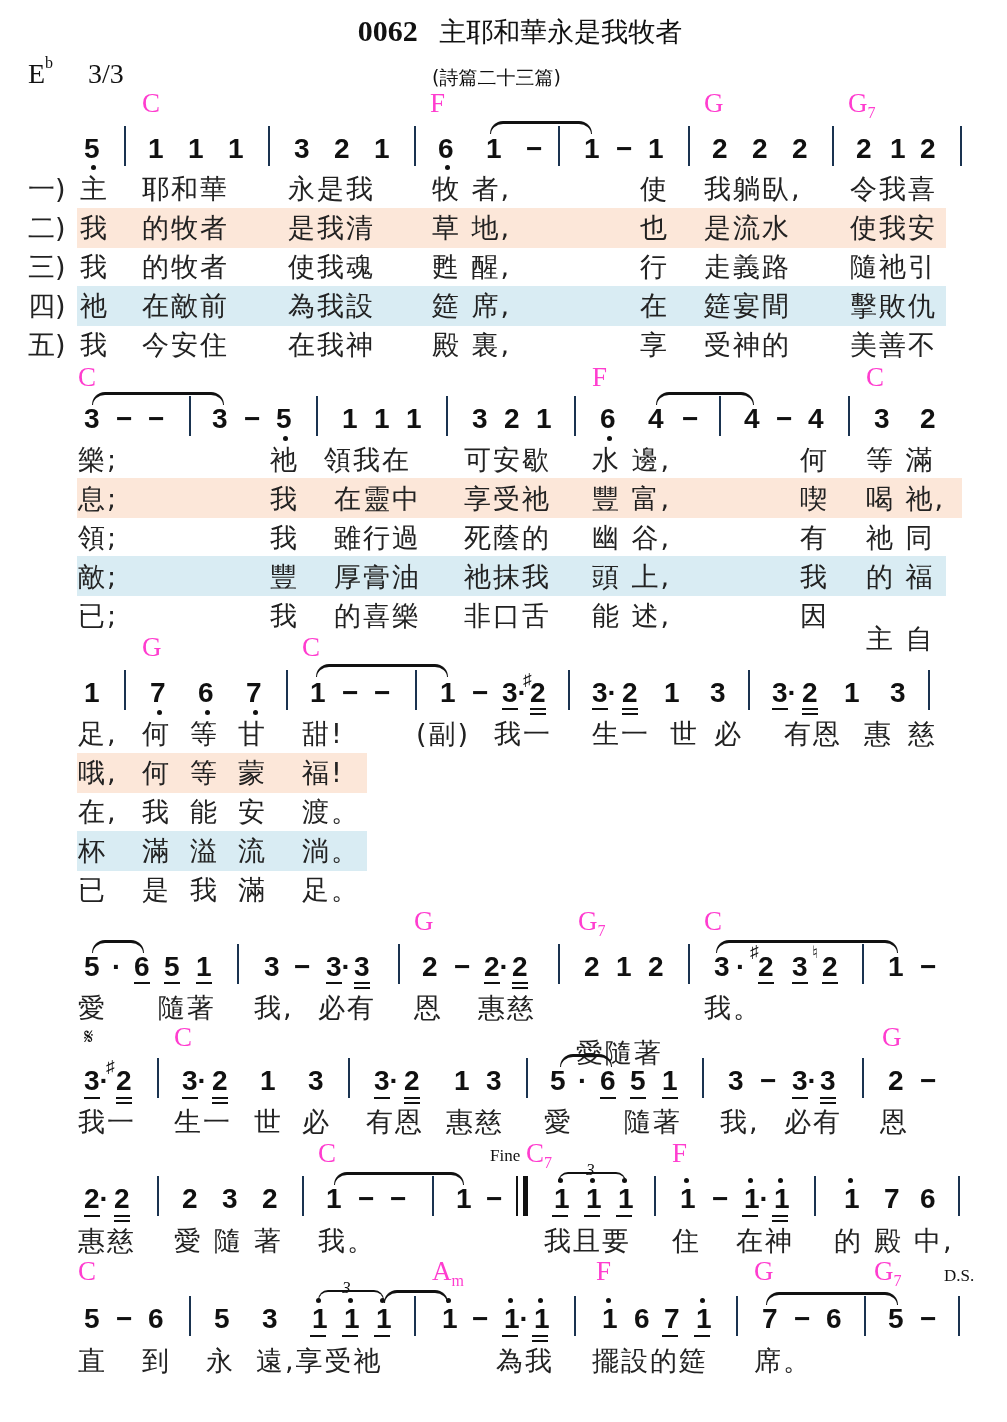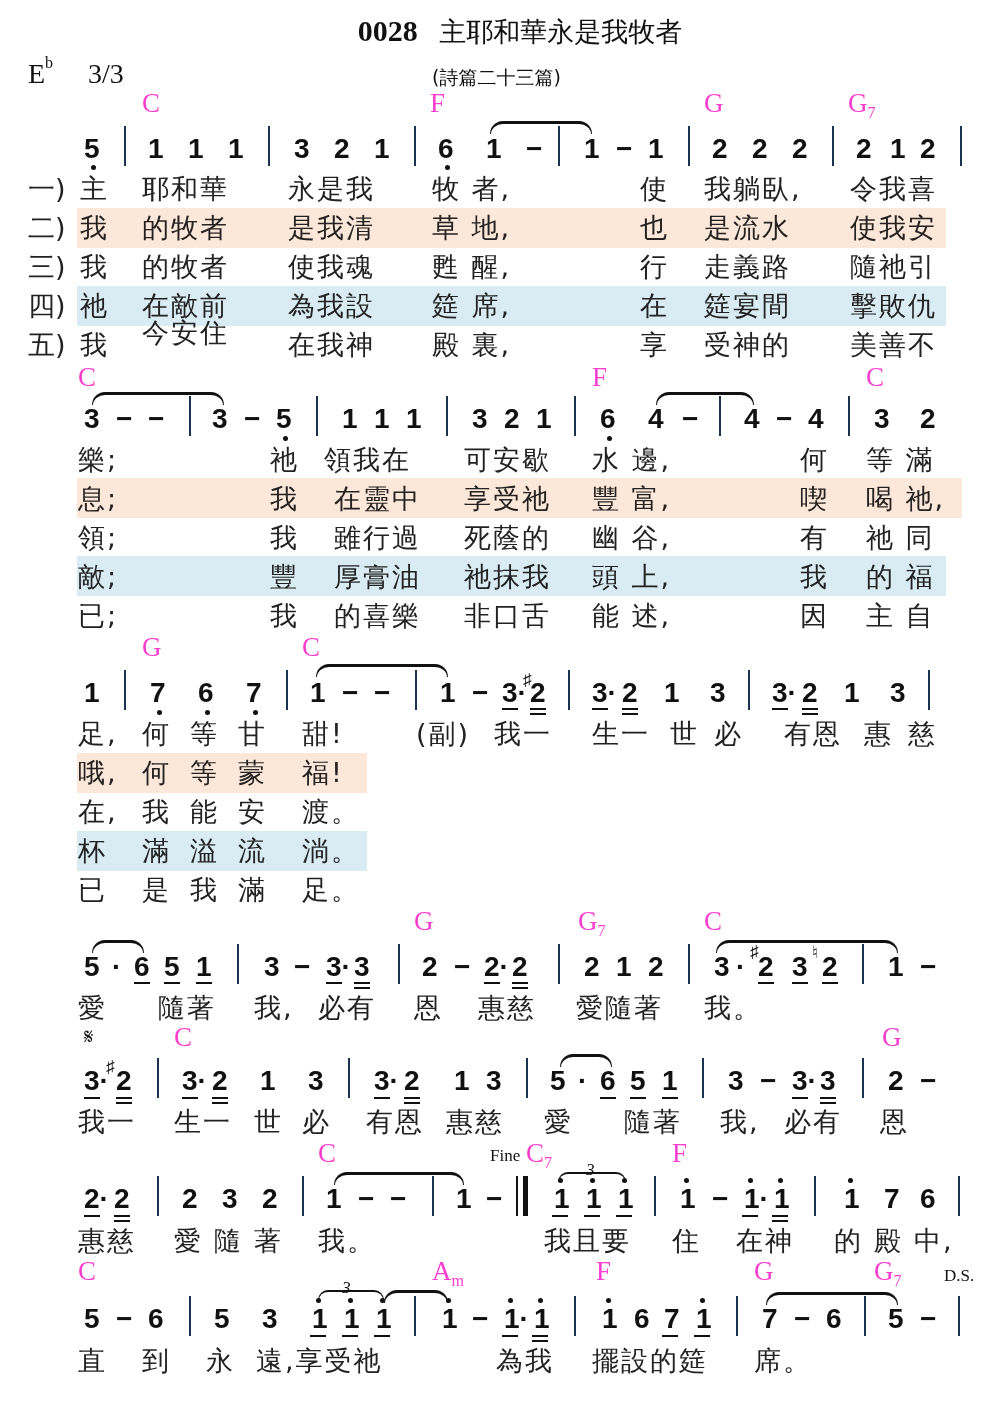--- a/index.html
+++ b/index.html
@@ -29,21 +29,21 @@
          border-left:1px solid #111; border-right:1px solid #111; height:10px; }
   .small { position:absolute; font-size:17px; font-family:"Liberation Serif", serif; }
   .dot-below { position:absolute; width:5px; height:5px; border-radius:50%; background:#111; }
   .ul1 { position:absolute; height:2px; background:#111; }
   .segno { position:absolute; font-size:22px; font-family:"DejaVu Sans", sans-serif; }
 </style>
 </head>
 <body>
 
 <div class="abs title">
-  <span class="num">0028</span>
+  <span class="num">0062</span>
   <span class="name">主耶和華永是我牧者</span>
 </div>
 <div class="abs key"><span>E</span><sup>b</sup></div>
 <div class="abs time">3/3</div>
 <div class="abs subtitle">(詩篇二十三篇)</div>
 
 <div class="chord" style="left:142px;top:88px">C</div>
 <div class="chord" style="left:430px;top:88px">F</div>
 <div class="chord" style="left:704px;top:88px">G</div>
 <div class="chord" style="left:848px;top:88px">G<sub>7</sub></div>
@@ -119,21 +119,21 @@
 
   <div class="lyr" style="left:80px;top:289px">祂</div>
   <div class="lyr" style="left:142px;top:289px">在敵前</div>
   <div class="lyr" style="left:288px;top:289px">為我設</div>
   <div class="lyr" style="left:432px;top:289px">筵 席,</div>
   <div class="lyr" style="left:640px;top:289px">在</div>
   <div class="lyr" style="left:704px;top:289px">筵宴間</div>
   <div class="lyr" style="left:850px;top:289px">擊敗仇</div>
 
   <div class="lyr" style="left:80px;top:328px">我</div>
-  <div class="lyr" style="left:142px;top:316px">今安住</div>
+  <div class="lyr" style="left:142px;top:328px">今安住</div>
   <div class="lyr" style="left:288px;top:328px">在我神</div>
   <div class="lyr" style="left:432px;top:328px">殿 裏,</div>
   <div class="lyr" style="left:640px;top:328px">享</div>
   <div class="lyr" style="left:704px;top:328px">受神的</div>
   <div class="lyr" style="left:850px;top:328px">美善不</div>
 </div>
 
 <div class="chord" style="left:78px;top:362px">C</div>
 <div class="chord" style="left:592px;top:362px">F</div>
 <div class="chord" style="left:866px;top:362px">C</div>
@@ -206,21 +206,21 @@
   <div class="lyr" style="left:592px;top:560px">頭 上,</div>
   <div class="lyr" style="left:800px;top:560px">我</div>
   <div class="lyr" style="left:866px;top:560px">的 福</div>
 
   <div class="lyr" style="left:78px;top:599px">已;</div>
   <div class="lyr" style="left:270px;top:599px">我</div>
   <div class="lyr" style="left:334px;top:599px">的喜樂</div>
   <div class="lyr" style="left:464px;top:599px">非口舌</div>
   <div class="lyr" style="left:592px;top:599px">能 述,</div>
   <div class="lyr" style="left:800px;top:599px">因</div>
-  <div class="lyr" style="left:866px;top:599px">主 自</div>
+  <div class="lyr" style="left:866px;top:622px">主 自</div>
 </div>
 
 <div class="chord" style="left:142px;top:632px">G</div>
 <div class="chord" style="left:302px;top:632px">C</div>
 
 <div>
   <div class="tie" style="left:316px;top:664px;width:130px;"></div>
   <div class="note" style="left:84px;top:678px">1</div>
   <div class="bar" style="left:124px;top:670px"></div>
   <div class="note" style="left:150px;top:678px">7</div>
@@ -355,21 +355,21 @@
   <div class="note" style="left:920px;top:952px">−</div>
 </div>
 
 <div>
   <div class="lyr" style="left:78px;top:991px">愛</div>
   <div class="lyr" style="left:158px;top:991px">隨著</div>
   <div class="lyr" style="left:254px;top:991px">我,</div>
   <div class="lyr" style="left:318px;top:991px">必有</div>
   <div class="lyr" style="left:414px;top:991px">恩</div>
   <div class="lyr" style="left:478px;top:991px">惠慈</div>
-  <div class="lyr" style="left:576px;top:991px">愛隨著</div>
+  <div class="lyr" style="left:576px;top:1036px">愛隨著</div>
   <div class="lyr" style="left:704px;top:991px">我。</div>
 </div>
 
 <div class="segno" style="left:84px;top:1024px">𝄋</div>
 <div class="chord" style="left:174px;top:1022px">C</div>
 <div class="chord" style="left:882px;top:1022px">G</div>
 
 <div>
   <div class="tie" style="left:560px;top:1054px;width:50px;"></div>
   <div class="note" style="left:84px;top:1066px">3·</div>

